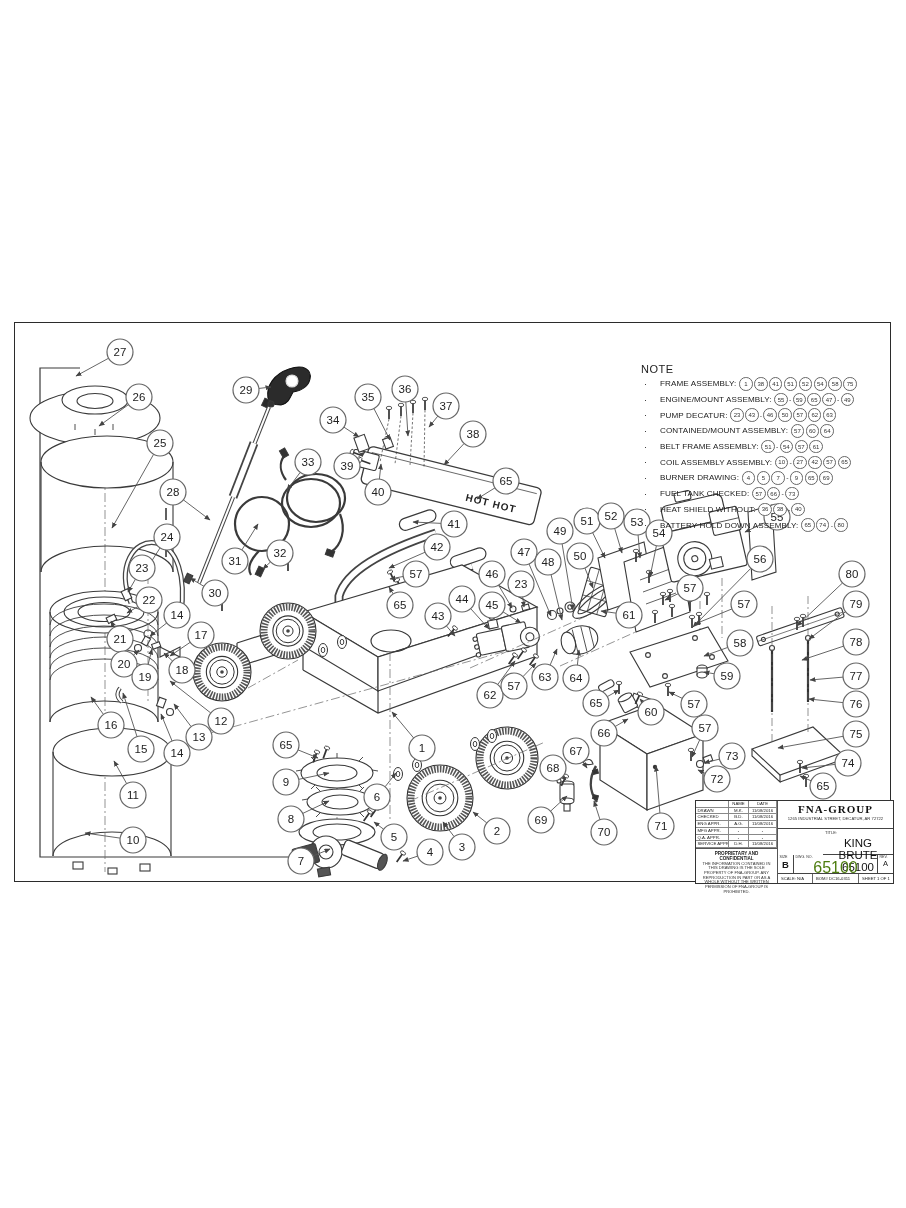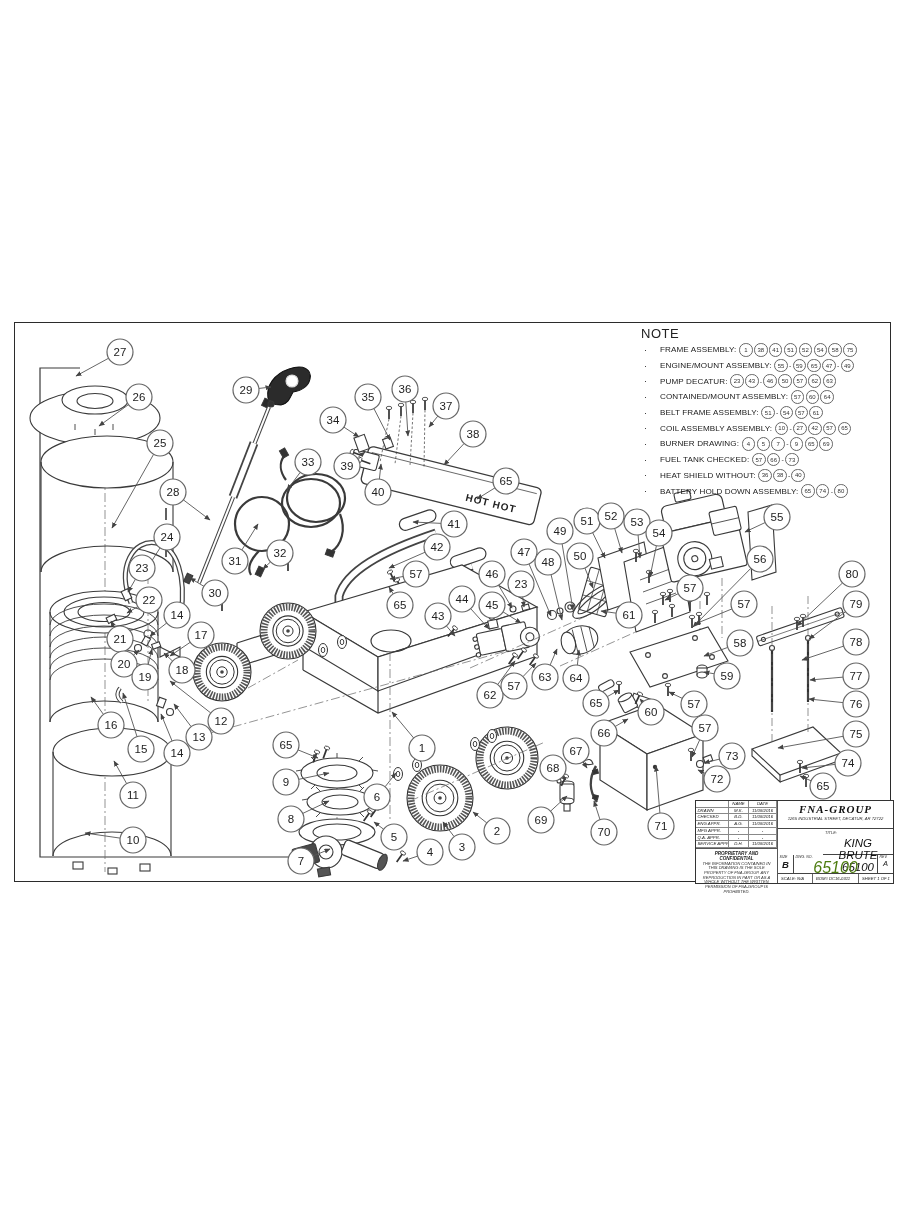--- a/index.html
+++ b/index.html
@@ -4,33 +4,33 @@
 <style>
   html,body{margin:0;padding:0;background:#fff;}
   .page{position:relative;width:906px;height:1208px;background:#ffffff;overflow:hidden;
         font-family:"Liberation Sans",sans-serif;color:#1a1a1a;}
   .sheet-border{position:absolute;left:14px;top:322px;width:875px;height:558px;
         border:1.6px solid #2b2b2b;background:#fff;}
   svg.art{position:absolute;left:0;top:0;width:906px;height:1208px;}
 
   
   .note{position:absolute;left:641px;top:326px;width:250px;}
-  .note-title{font-size:13px;color:#222;letter-spacing:.5px;margin-bottom:1px;}
+  .note-title{font-size:11px;color:#222;letter-spacing:.5px;margin-bottom:1px;margin-top:37px;}
   .note-row{display:flex;align-items:center;height:15.7px;white-space:nowrap;}
   .note-bullet{width:16px;font-size:9px;color:#222;text-align:left;padding-left:3px;}
   .note-label{font-weight:normal;font-size:8.1px;letter-spacing:.1px;margin-right:2px;}
   .note-tokens{display:inline-flex;align-items:center;}
   .tok-circle{display:inline-flex;align-items:center;justify-content:center;
         width:11.5px;height:11.5px;border:1px solid #666;border-radius:50%;
         font-size:6px;color:#333;margin:0 .7px;background:#fff;flex:0 0 auto;}
   .tok-dash{font-size:7px;color:#444;margin:0 .5px;}
 
   
   .titleblock{position:absolute;left:695px;top:800px;width:197px;height:82px;
-        border:1.2px solid #333;display:flex;background:#fff;font-size:4.5px;font-style:italic;}
+        border:1.2px solid #333;display:flex;background:#fff;font-size:4.5px;}
   .tb-left{width:81px;border-right:1px solid #555;display:flex;flex-direction:column;}
   .tb-approvals{display:grid;grid-template-columns:33px 20px 28px;height:47px;}
   .tb-cell{border-right:.5px solid #888;border-bottom:.5px solid #888;
         font-size:4.3px;line-height:6.2px;padding-left:1.5px;color:#222;
         overflow:hidden;white-space:nowrap;}
   .tb-cell.center{text-align:center;padding-left:0;}
   .tb-prop{flex:1;border-top:.5px solid #555;padding:1.5px 2px;text-align:center;}
   .tb-prop-title{font-weight:bold;font-size:4.6px;margin-bottom:1px;}
   .tb-prop-text{font-size:4.1px;line-height:4.7px;color:#333;}
   .tb-right{flex:1;display:flex;flex-direction:column;}

